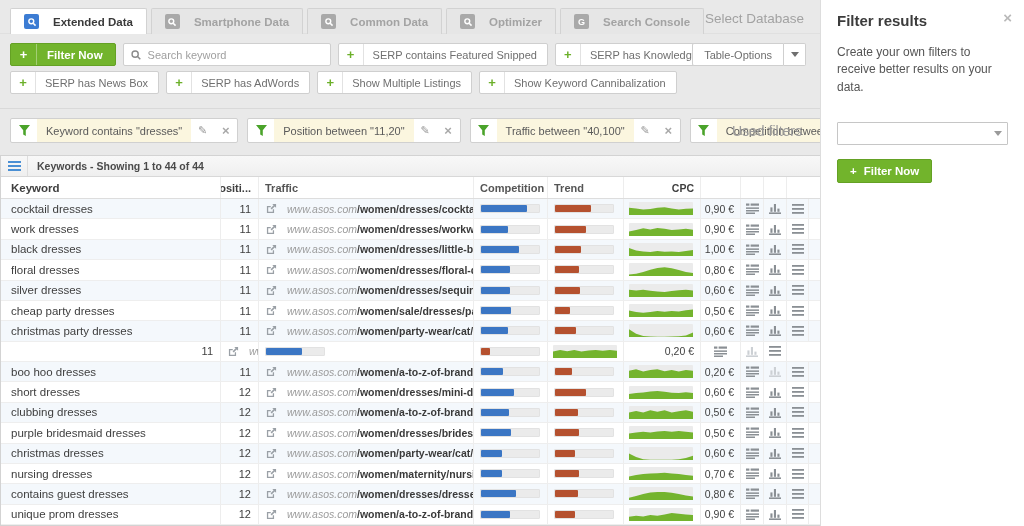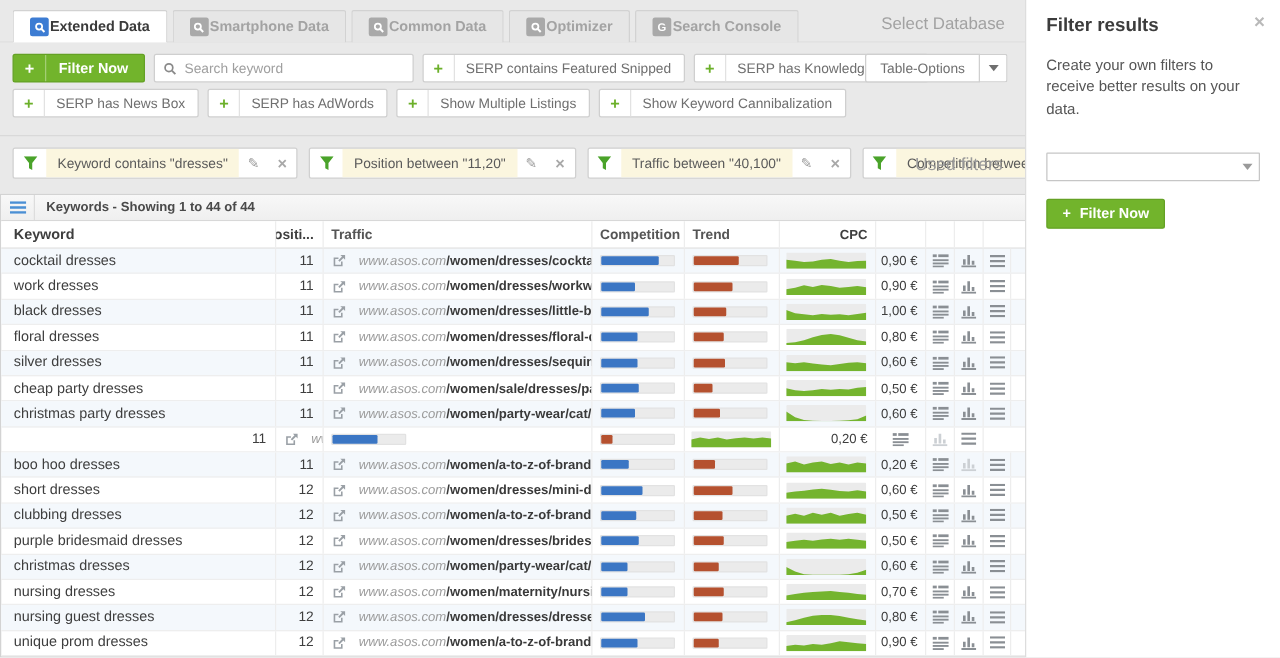--- a/index.html
+++ b/index.html
@@ -6,21 +6,21 @@
   html,body { width:1024px; height:526px; overflow:hidden;
     font-family:"Liberation Sans", sans-serif; background:#e9e9e9; }
   .stage { position:relative; width:1024px; height:526px; }
 
   
   .main { position:absolute; left:0; top:0; width:820px; height:526px; background:#e9e9e9; }
 
   
   .tabbar { position:absolute; left:10px; top:8px; display:flex; gap:4px; height:26px; }
   .tabline { position:absolute; left:0; top:33px; width:820px; border-top:1px solid #e0e0e0; }
-  .tab { display:flex; align-items:center; gap:1px; padding:0 13px; height:26px;
+  .tab { display:flex; align-items:center; gap:14px; padding:0 13px; height:26px;
     background:#e6e6e6; border:1px solid #d2d2d2; border-bottom:none; border-radius:2px 2px 0 0;
     font-size:11.5px; font-weight:bold; color:#a3a3a3; cursor:pointer; }
   .tab.active { background:#fff; color:#3a3a3a; }
   .tabicon { width:15px; height:15px; border-radius:2px; background:#a9a9a9;
     display:flex; align-items:center; justify-content:center; flex:none; }
   .tabicon.blue { background:#3c7cd3; }
   .tabicon .gl { color:#fff; font-size:9px; font-weight:bold; }
 
   .select-db { position:absolute; right:16px; top:11px; font-size:13.5px; color:#a2a2a2; cursor:pointer; }
 
@@ -1210,21 +1210,21 @@
               <span style="display:flex">
                 <svg width="12" height="10" viewBox="0 0 12 10" fill="currentColor">
                   <rect width="12" height="1.8"></rect>
                   <rect y="4" width="12" height="1.8"></rect>
                   <rect y="8" width="12" height="1.8"></rect>
                 </svg>
               </span>
             </div>
           </div>
           <div class="r grid">
-            <div class="c kw">nursing guest dresses</div>
+            <div class="c kw">contains guest dresses</div>
             <div class="c pos">12</div>
             <div class="c url">
               <span style="display: flex; align-items: center; overflow: hidden; white-space: nowrap;">
                 <span style="display:flex;margin-right:5px">
                   <svg width="11" height="11" viewBox="0 0 12 12">
                     <path d="M1 3.2h4.2v1.4H2.4v5h5v-2.8h1.4V11H1z" fill="#9aa0a6"></path>
                     <path d="M6.8 1H11v4.2L9.5 3.7 6.2 7 5 5.8l3.3-3.3z" fill="#9aa0a6"></path>
                   </svg>
                 </span>
                 <span class="dom">www.asos.com</span>

